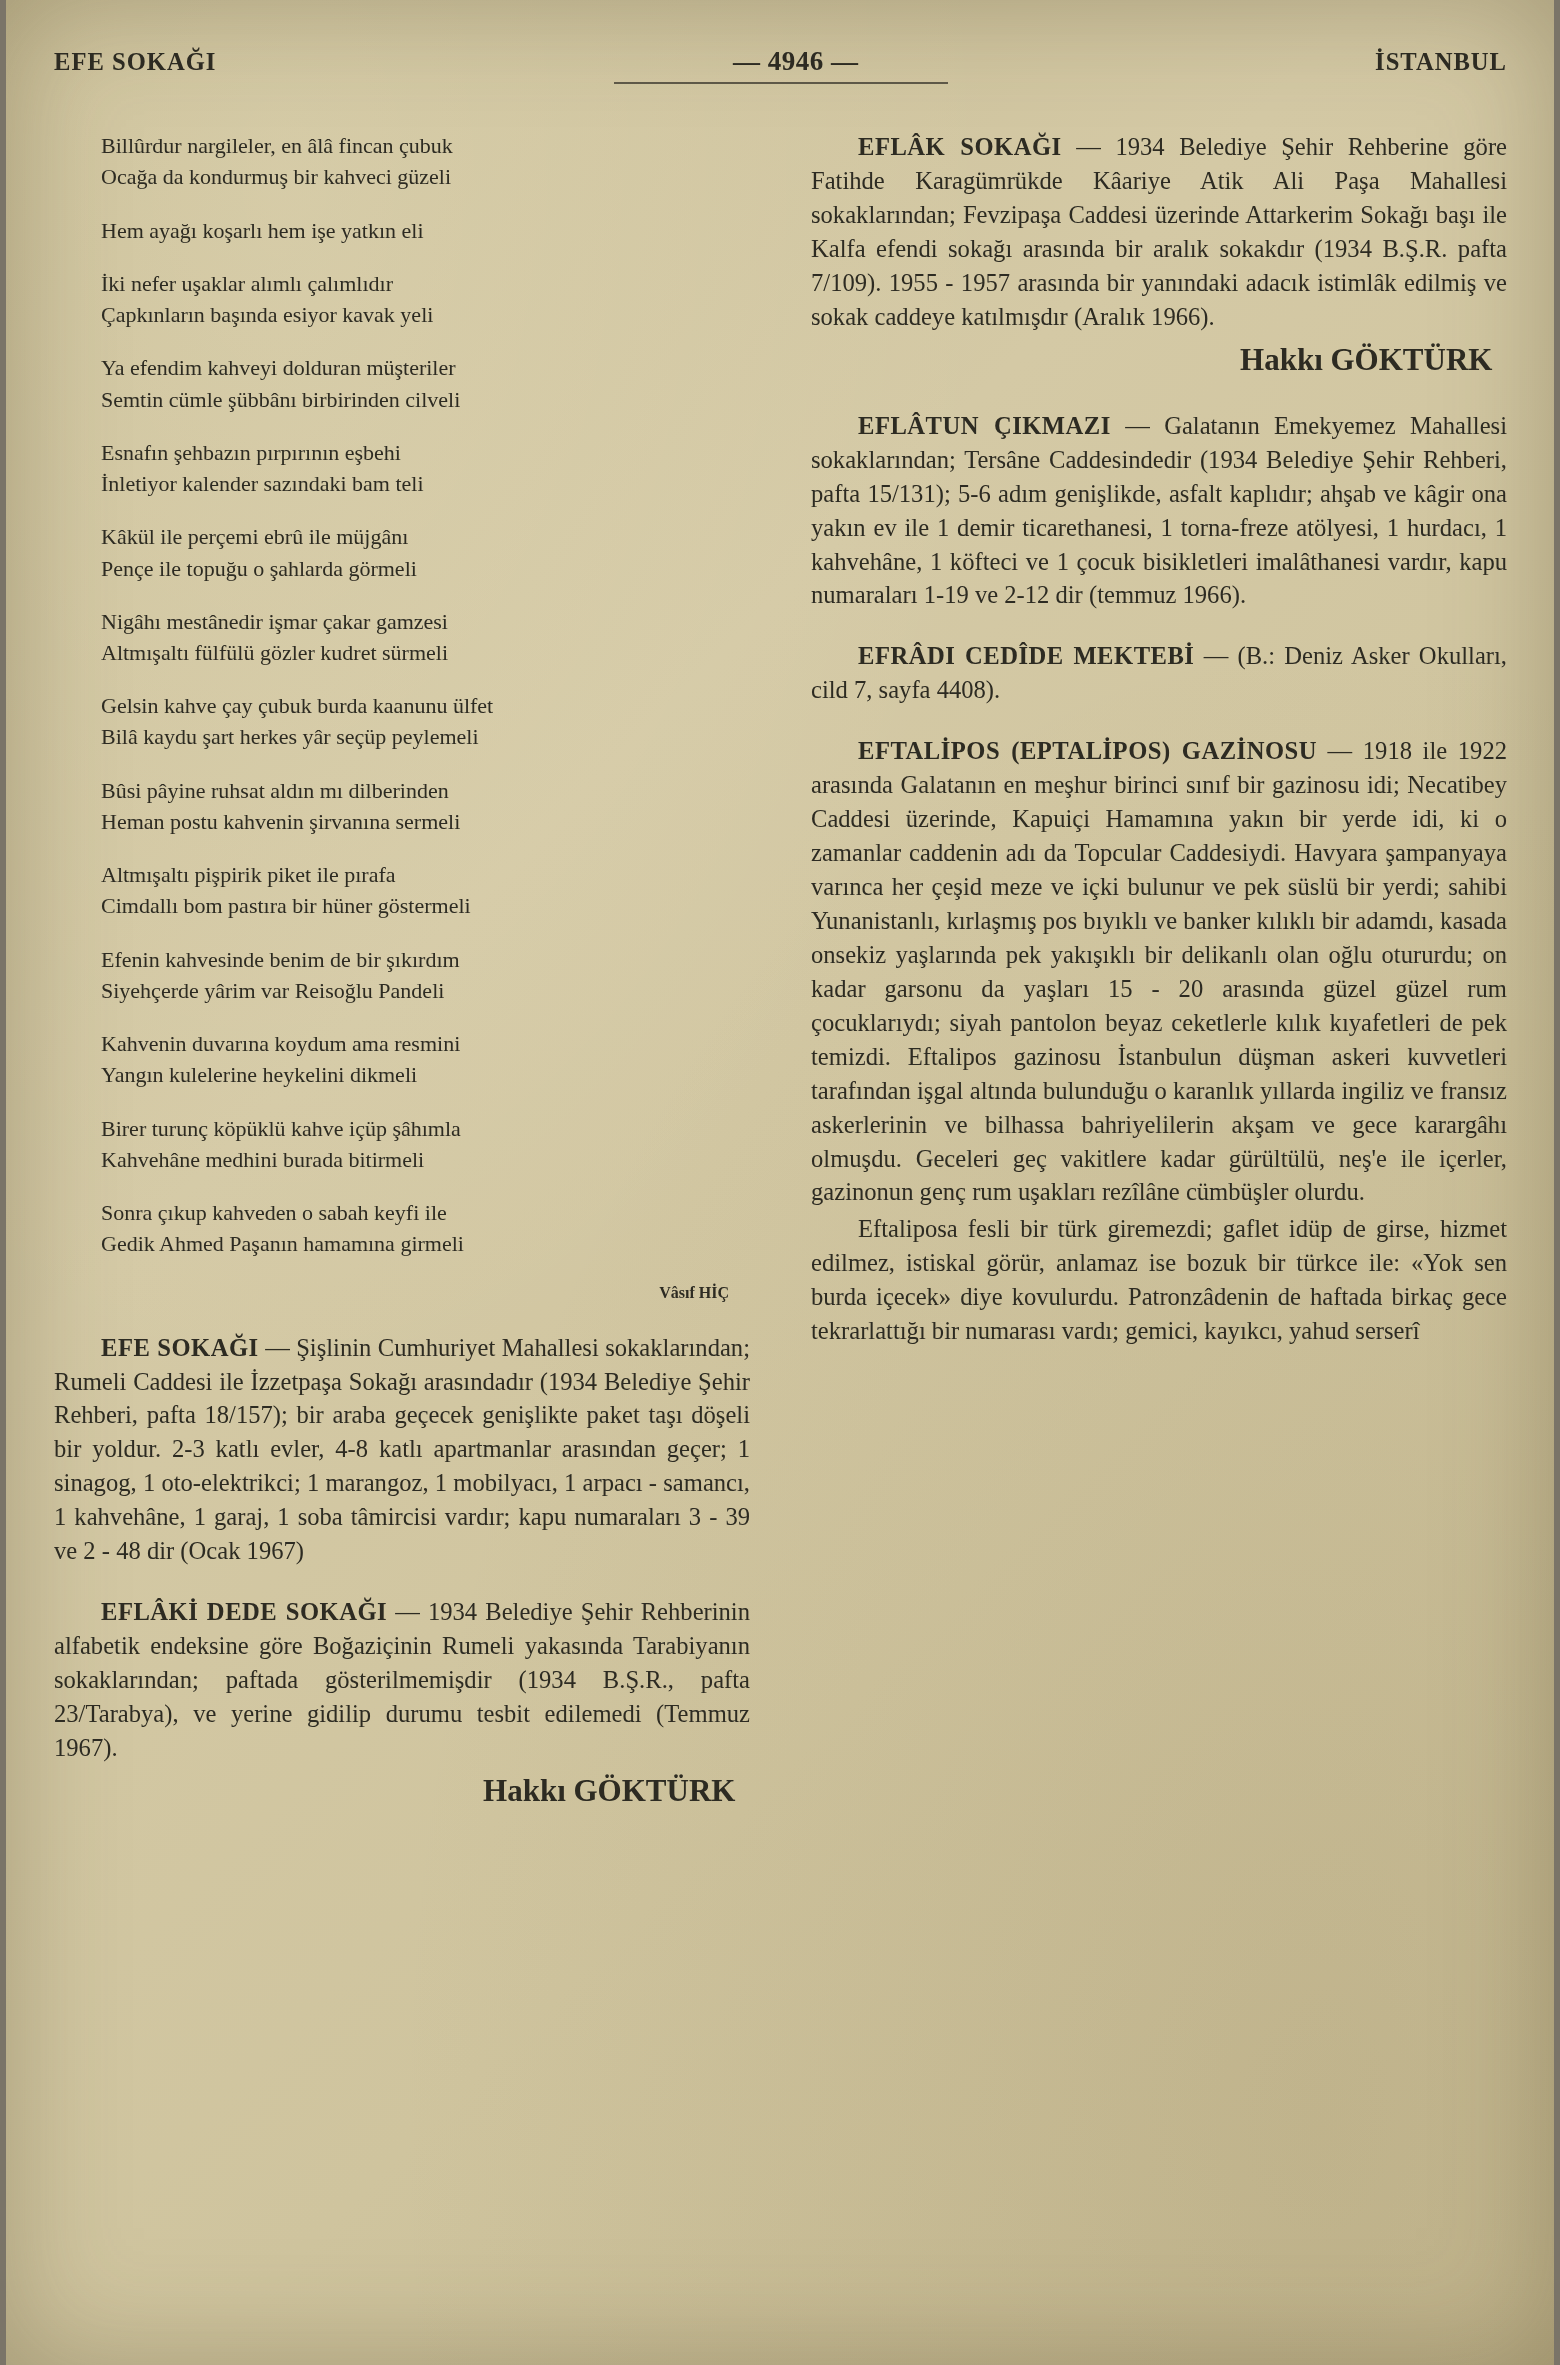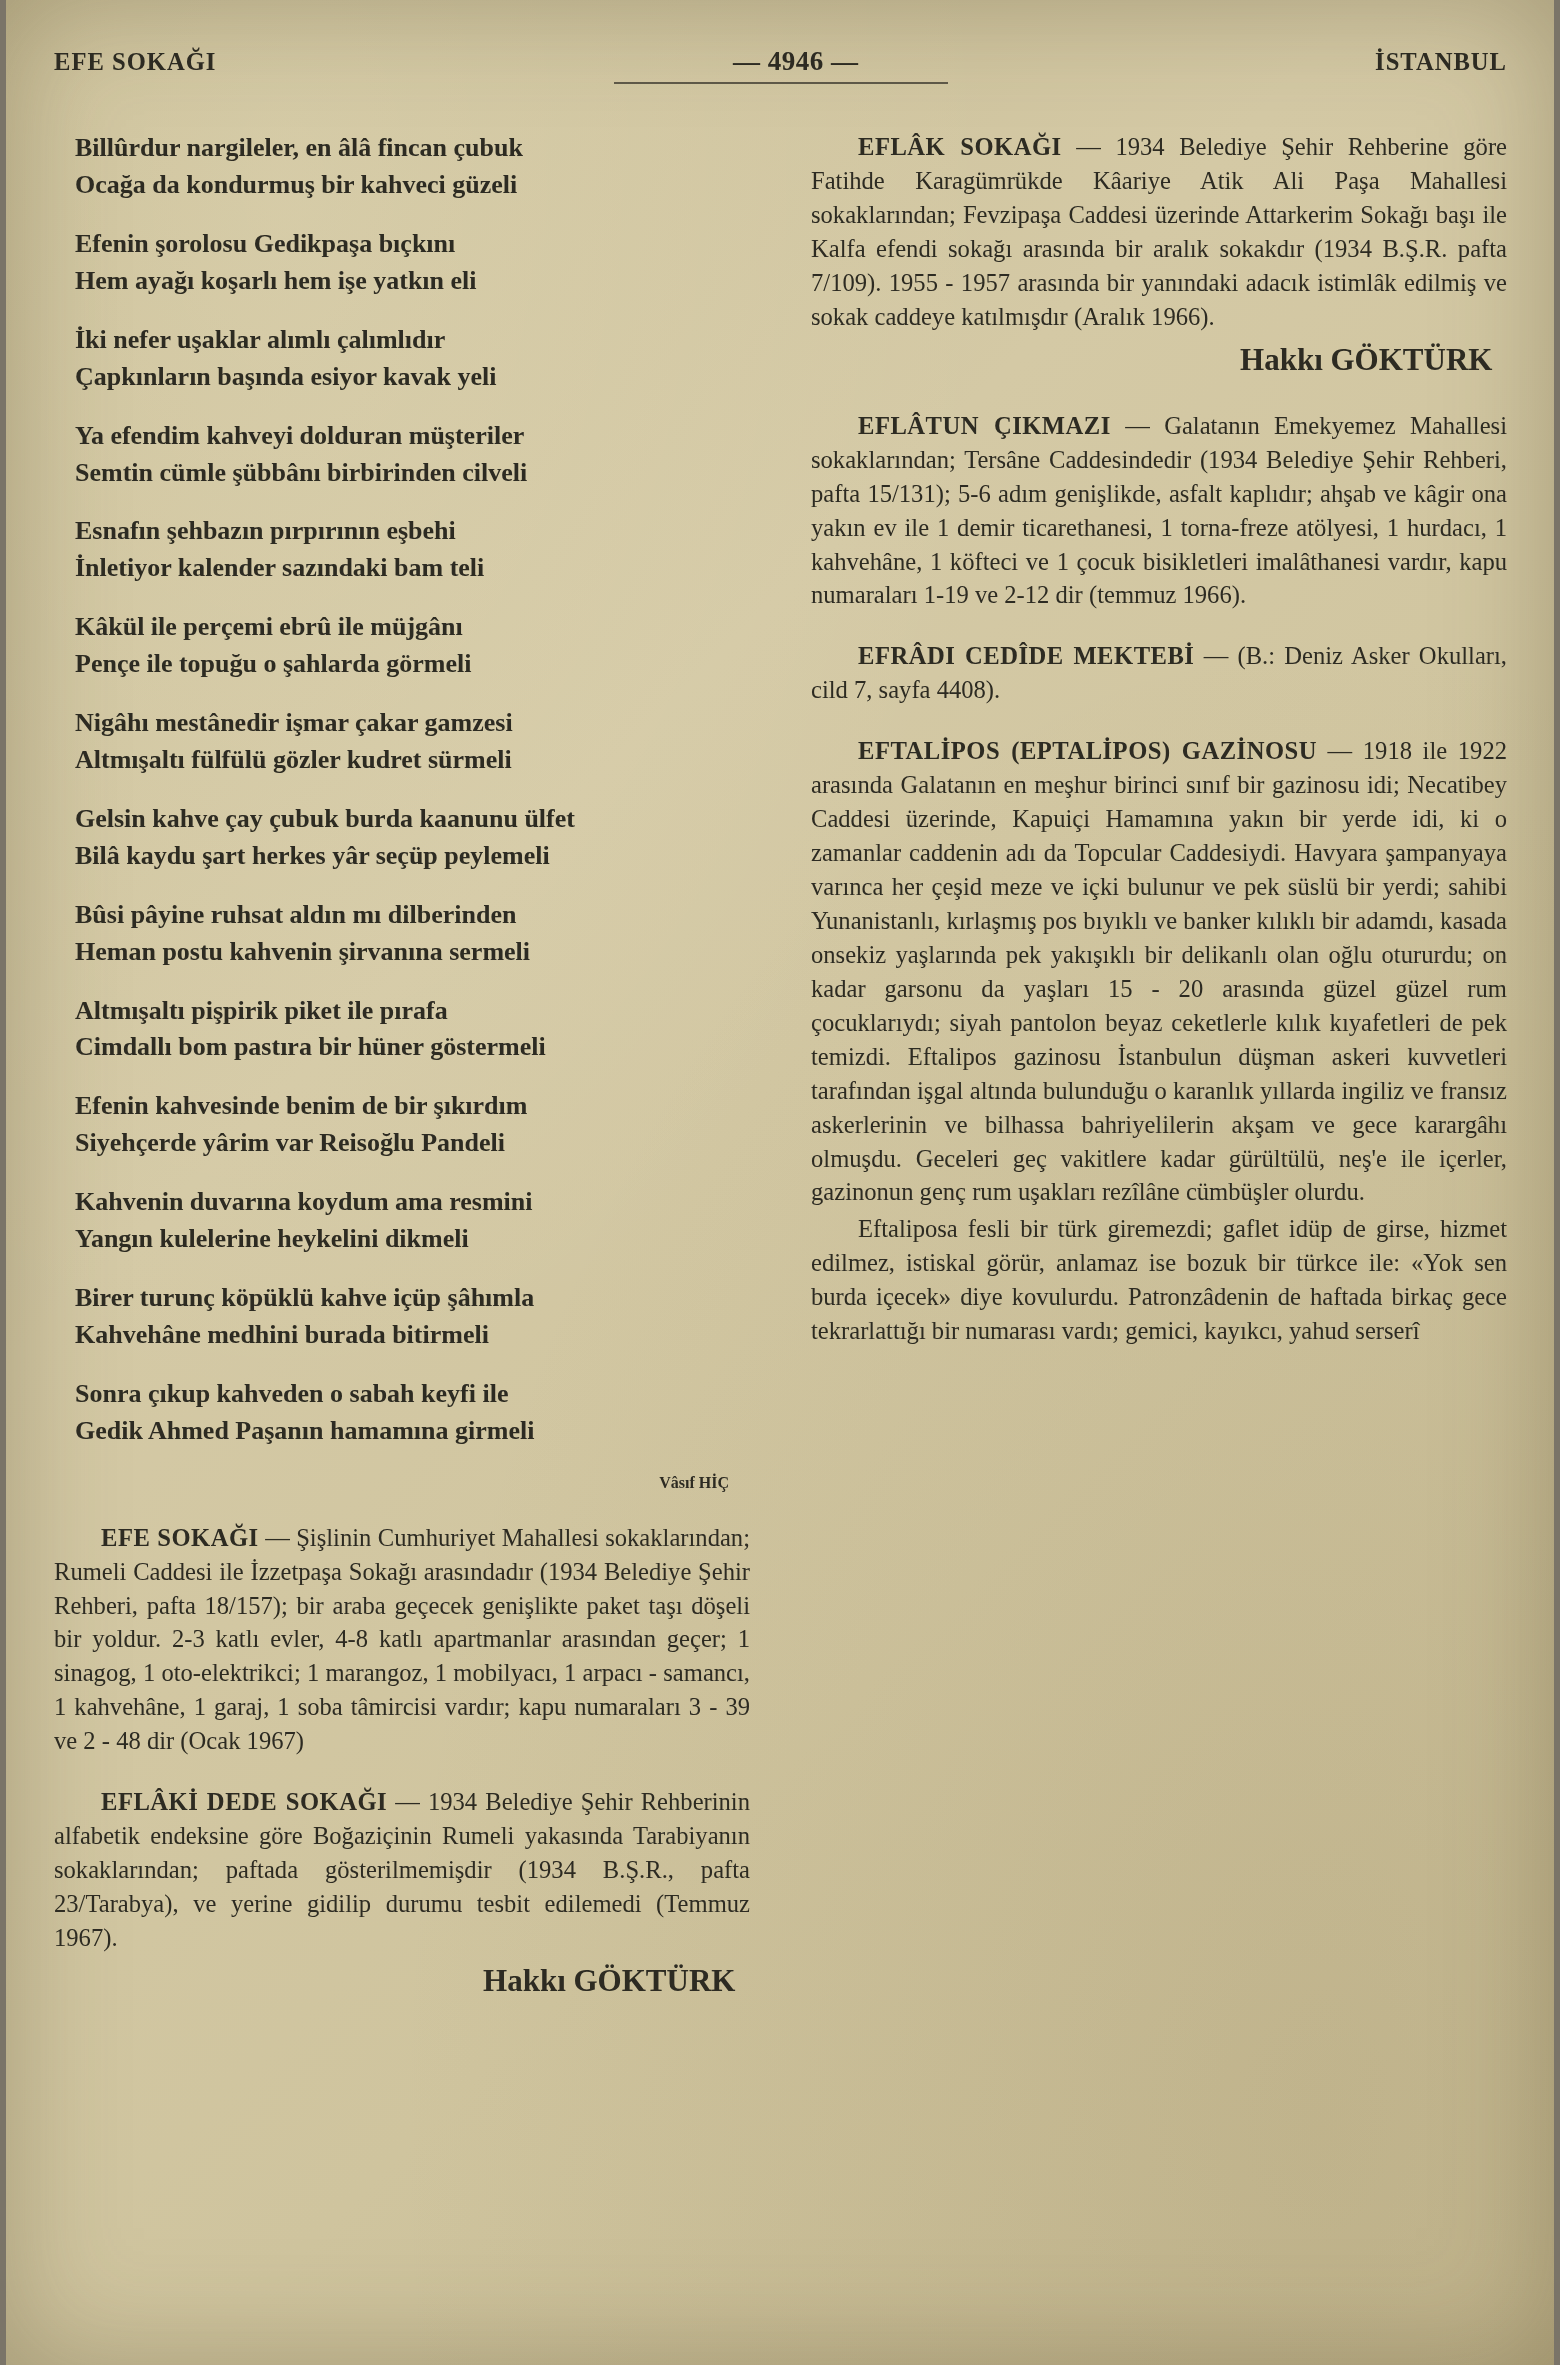--- a/index.html
+++ b/index.html
@@ -25,22 +25,22 @@
   .ph-center { font-size:27px; letter-spacing:0.5px; }
   .header-rule {
     width:334px; margin:5.2px auto 0;
     border-bottom:2.1px solid rgba(45,43,34,.7);
   }
 
   .columns { display:flex; gap:61px; margin-top:46px; }
   .col { flex:1 1 0; min-width:0; font-size:24.6px; line-height:1.38; text-align:justify; }
 
   .poem {
-    font-weight:bold; font-size:26px; line-height:1.42;
-    margin-left:21px; margin-right:7.3px; text-align:left;
+    font-weight:normal; font-size:22px; line-height:1.42;
+    margin-left:47px; margin-right:7.3px; text-align:left;
   }
   .stanza { margin-bottom:22px; }
   .pline { white-space:normal; }
 
   .attribution {
     text-align:right; font-weight:bold; font-size:16px;
     margin:2.1px 21px 27px 0;
   }
 
   .entry { margin-top:27px; }
@@ -69,21 +69,20 @@
     <div class="columns">
 
       <div class="col">
 
         <div class="poem">
           <div class="stanza">
             <div class="pline">Billûrdur nargileler, en âlâ fincan çubuk</div>
             <div class="pline">Ocağa da kondurmuş bir kahveci güzeli</div>
           </div>
           <div class="stanza">
-            <div class="pline">Efenin şorolosu Gedikpaşa bıçkını</div>
             <div class="pline">Hem ayağı koşarlı hem işe yatkın eli</div>
           </div>
           <div class="stanza">
             <div class="pline">İki nefer uşaklar alımlı çalımlıdır</div>
             <div class="pline">Çapkınların başında esiyor kavak yeli</div>
           </div>
           <div class="stanza">
             <div class="pline">Ya efendim kahveyi dolduran müşteriler</div>
             <div class="pline">Semtin cümle şübbânı birbirinden cilveli</div>
           </div>

